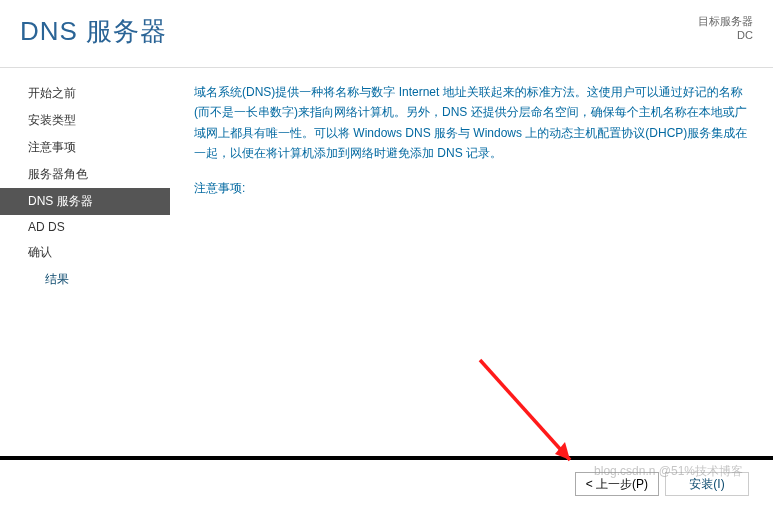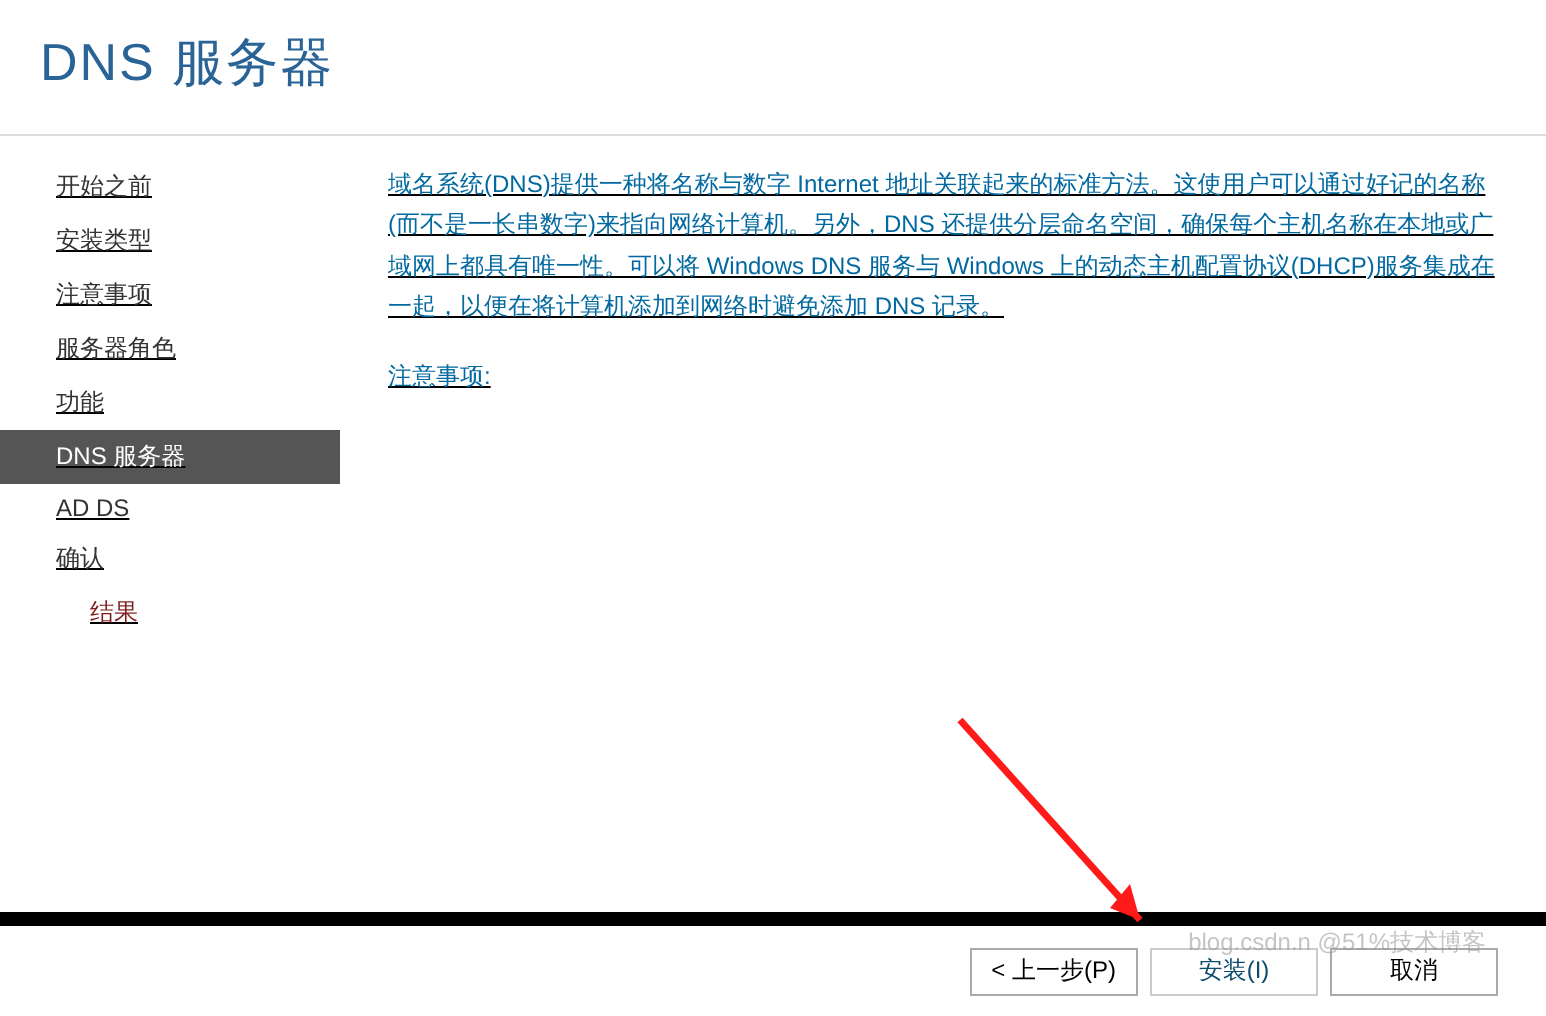--- a/index.html
+++ b/index.html
@@ -26,59 +26,58 @@
   }
   .target {
     text-align: right;
     font-size: 11px;
     color: #666;
     line-height: 1.3;
   }
   .body {
     display: flex;
     height: 380px;
-    text-decoration: underline;
   }
   .sidebar {
     width: 170px;
     padding: 12px 0 0 0;
     flex-shrink: 0;
   }
   .sidebar-item {
     padding: 5px 10px 5px 28px;
     font-size: 12px;
     color: #333;
     cursor: pointer;
     position: relative;
   }
   .sidebar-item.selected {
     background: #555;
     color: #fff;
   }
-  .sidebar-item.disabled { color: #7f1d1d; padding-left: 45px; }
+  .sidebar-item.disabled { color: #0c4a6e; padding-left: 45px; }
   .content {
     flex: 1;
     padding: 14px 24px 10px 24px;
     font-size: 12px;
     color: #0369a1;
     line-height: 1.7;
   }
   .content p { margin-bottom: 14px; }
   .content ul {
     list-style: disc;
     padding-left: 18px;
   }
   .content li { margin-bottom: 10px; }
   .footer {
     position: absolute;
     bottom: 0;
     left: 0;
     right: 0;
     height: 52px;
-    border-top: 7px solid #000000;
+    border-top: 4px solid #000000;
     display: flex;
     justify-content: flex-end;
     align-items: center;
     padding-right: 24px;
     gap: 6px;
     background: #fff;
   }
   .btn {
     min-width: 84px;
     height: 24px;
@@ -112,45 +111,47 @@
     height: 130px;
     pointer-events: none;
     z-index: 4;
   }
 </style>
 </head>
 <body>
 
 <div class="header">
   <div class="title">DNS 服务器</div>
+  <div class="target">
+    <div>目标服务器</div>
+    <div>DC</div>
+  </div>
 </div>
 
 <div class="body">
   <div class="sidebar">
     <div class="sidebar-item"><span>开始之前</span></div>
     <div class="sidebar-item"><span>安装类型</span></div>
     <div class="sidebar-item"><span>注意事项</span></div>
     <div class="sidebar-item"><span>服务器角色</span></div>
-    <div class="sidebar-item"><span>功能</span></div>
     <div class="sidebar-item selected"><span>DNS 服务器</span></div>
     <div class="sidebar-item"><span>AD DS</span></div>
     <div class="sidebar-item"><span>确认</span></div>
     <div class="sidebar-item disabled"><span>结果</span></div>
   </div>
 
   <div class="content">
     <p>域名系统(DNS)提供一种将名称与数字 Internet 地址关联起来的标准方法。这使用户可以通过好记的名称(而不是一长串数字)来指向网络计算机。另外，DNS 还提供分层命名空间，确保每个主机名称在本地或广域网上都具有唯一性。可以将 Windows DNS 服务与 Windows 上的动态主机配置协议(DHCP)服务集成在一起，以便在将计算机添加到网络时避免添加 DNS 记录。</p>
     <p>注意事项:</p>
   </div>
 </div>
 
 <svg class="arrow" viewBox="0 0 120 130">
   <line x1="10" y1="10" x2="100" y2="110" stroke="#ff1a1a" stroke-width="3.5"></line>
   <polygon points="100,110 85,104 95,92" fill="#ff1a1a"></polygon>
 </svg>
 
 <div class="footer">
   <button class="btn">&lt; 上一步(P)</button>
   <button class="btn" disabled="">安装(I)</button>
-  <button class="btn">取消</button>
 </div>
 
 <div class="watermark">blog.csdn.n @51%技术博客</div>
 
 </body></html>

